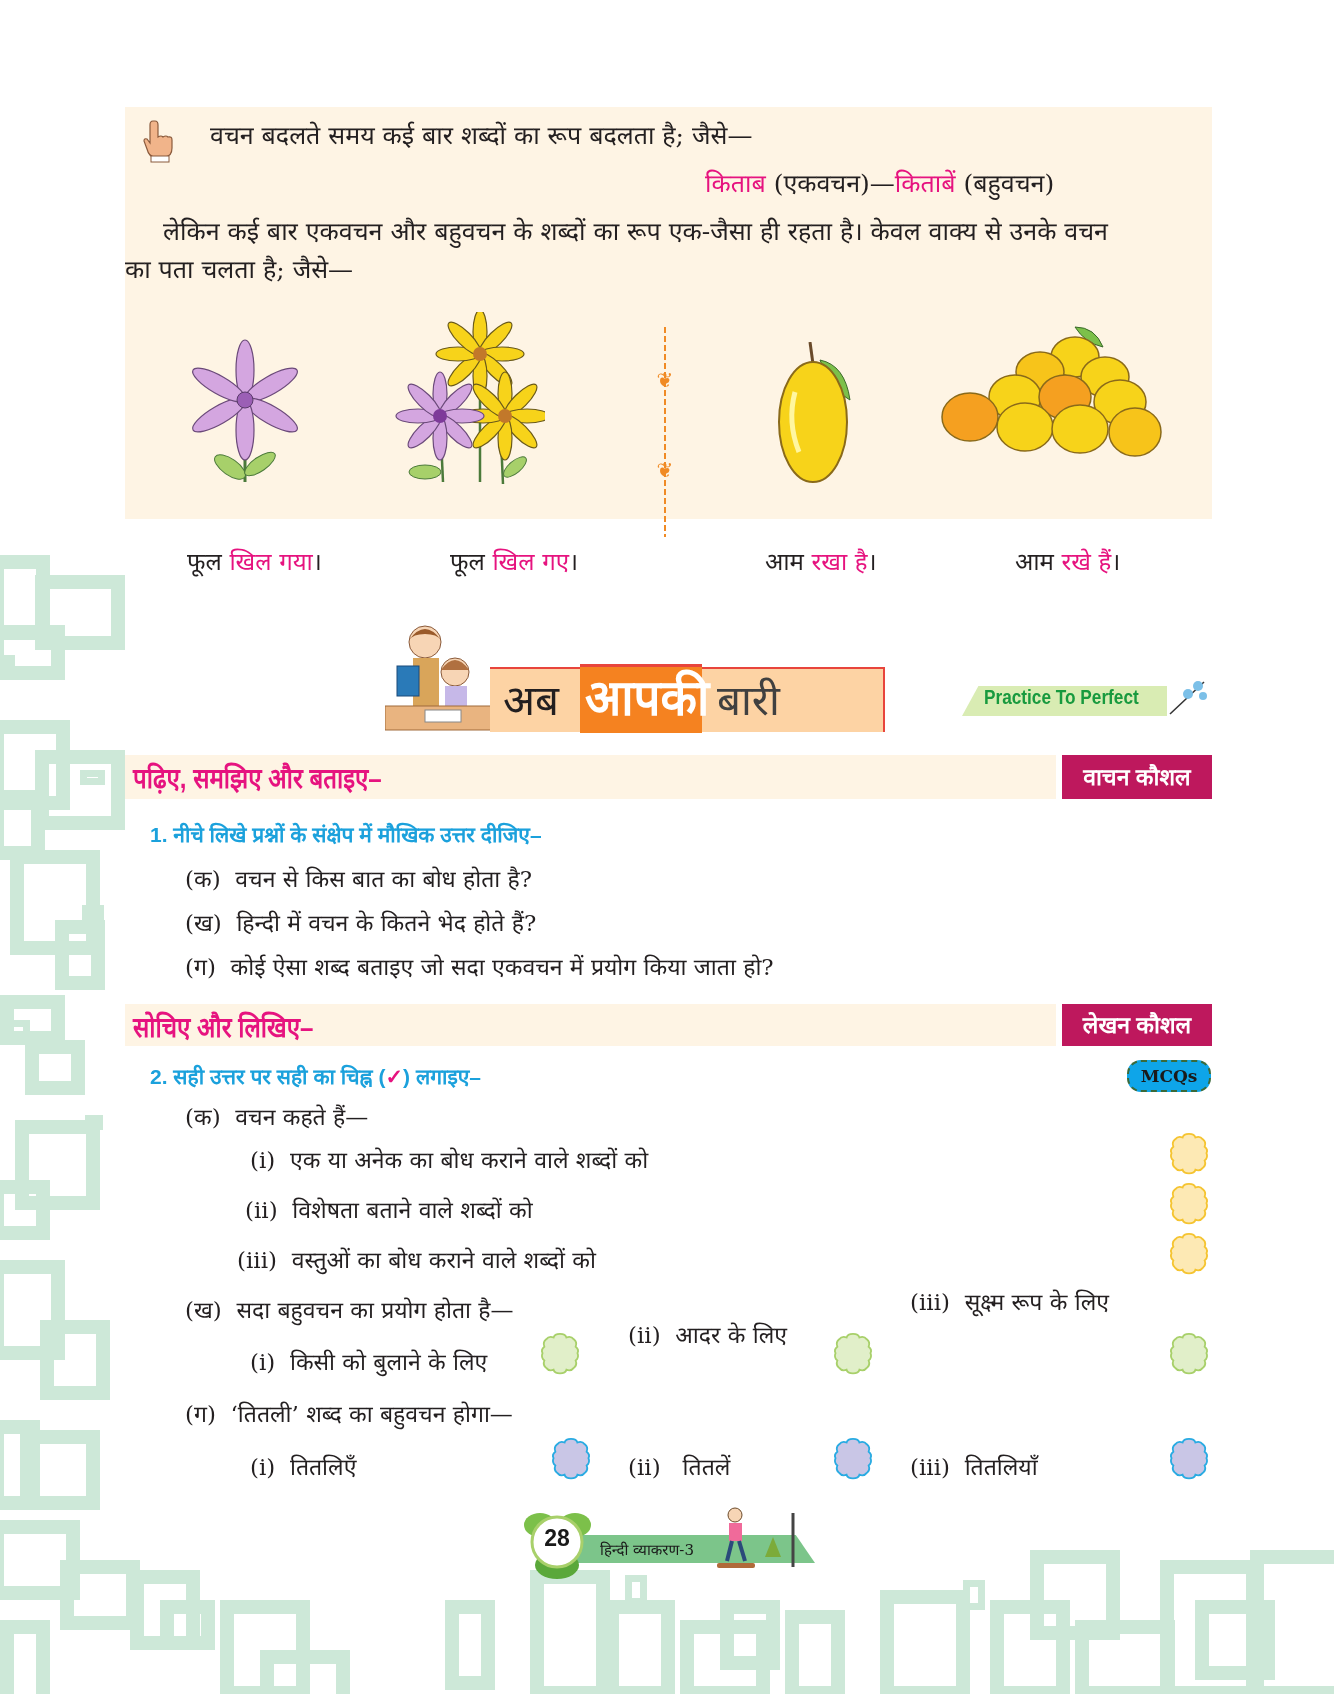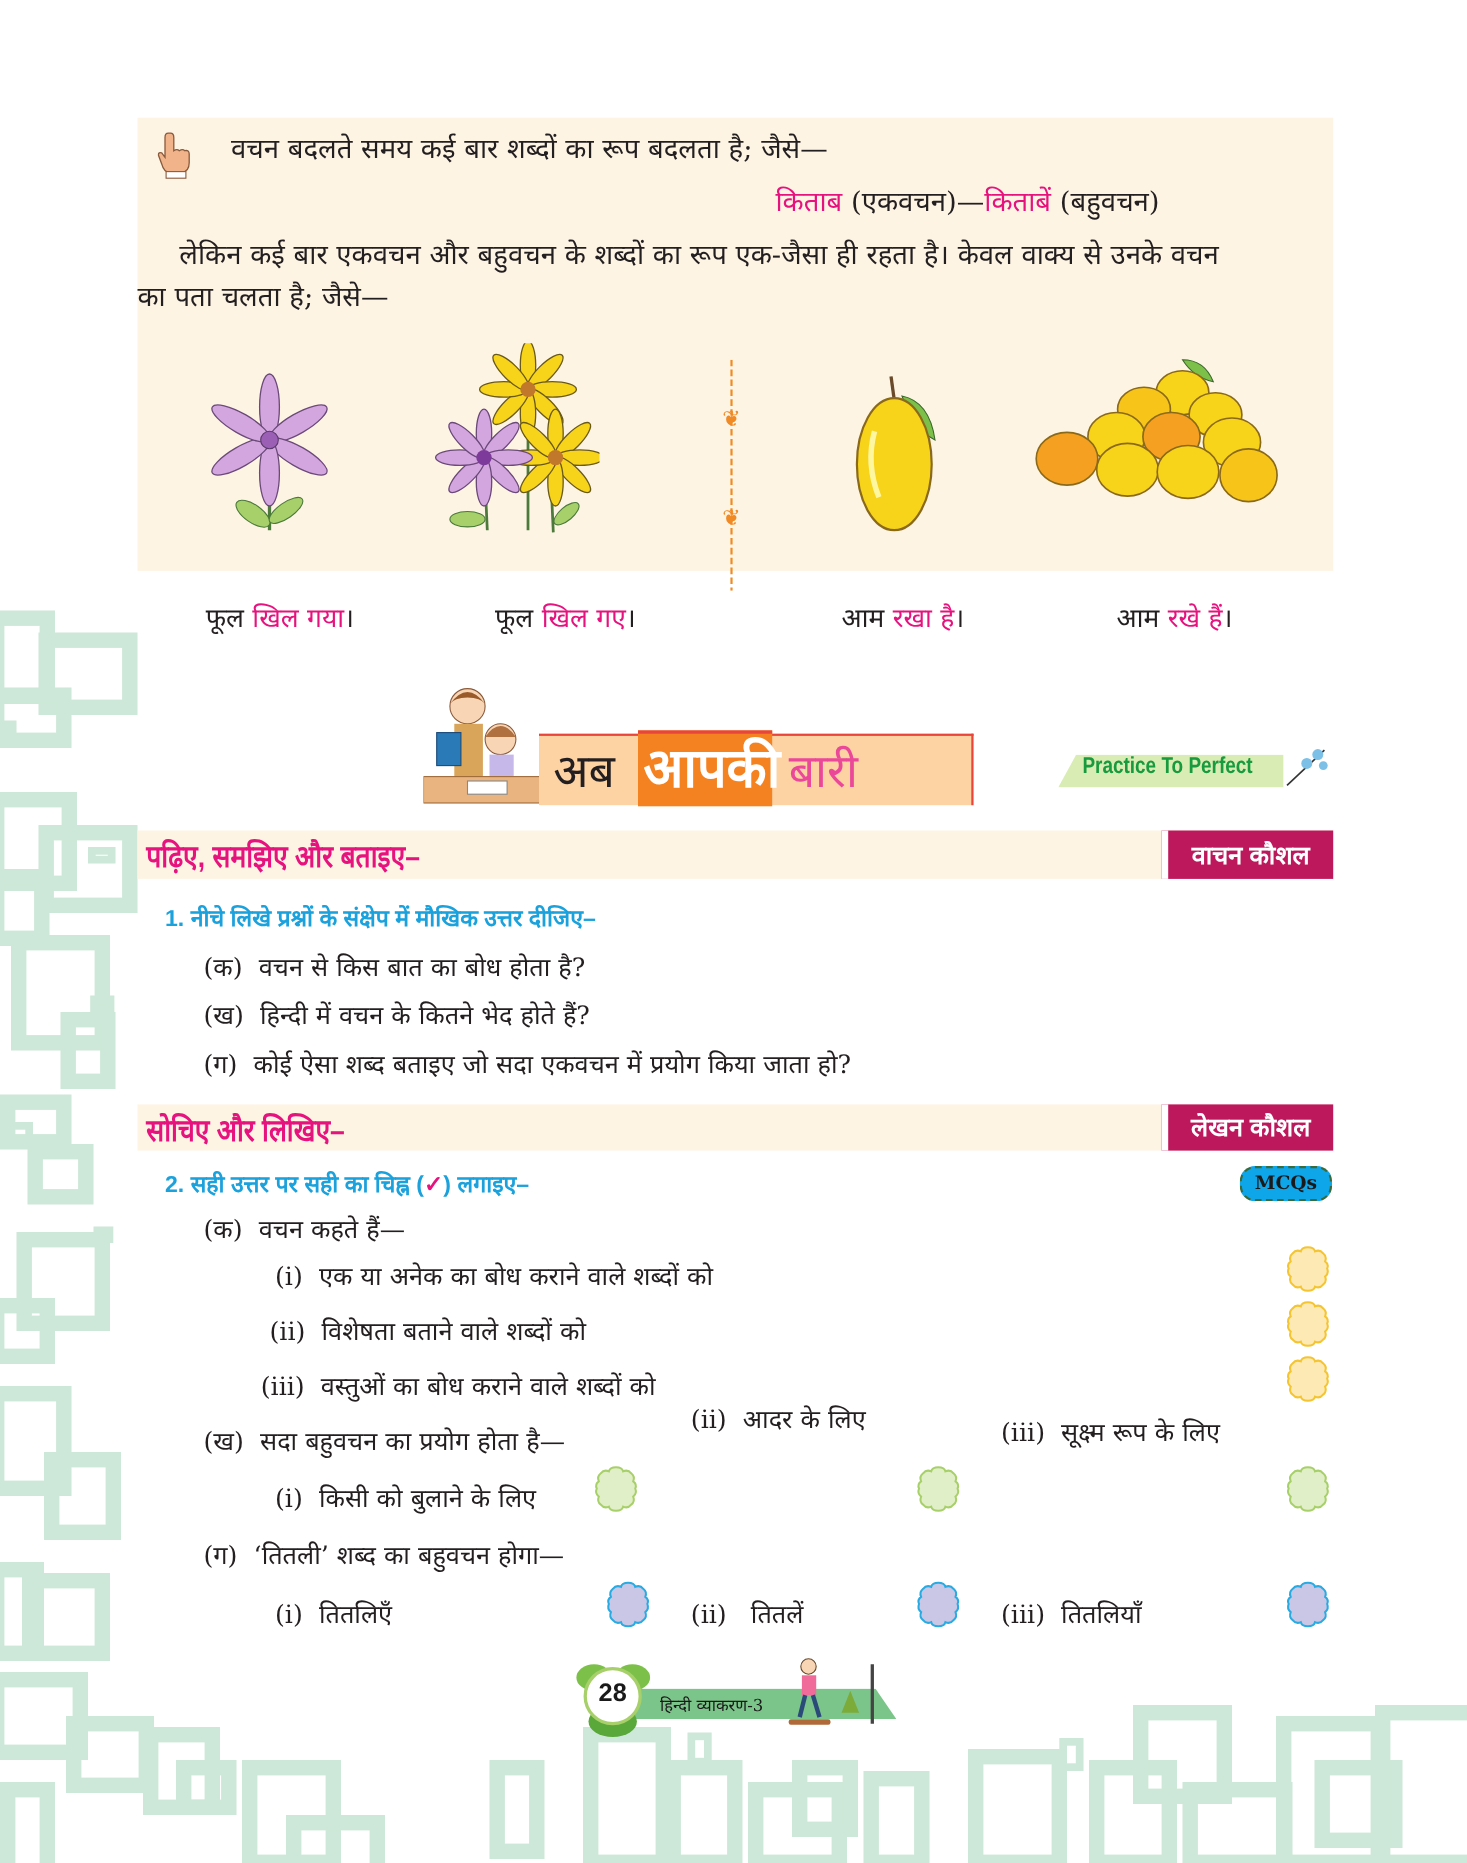--- a/index.html
+++ b/index.html
@@ -195,21 +195,21 @@
     <circle cx="70" cy="52" r="14" fill="#f7d5b5" stroke="#8a5a3a"></circle>
     <path d="M56 50 q14-20 28 0" fill="#b07040"></path>
     <rect x="60" y="66" width="22" height="28" fill="#c6b8e8"></rect>
     <rect x="0" y="86" width="110" height="24" fill="#e9b480" stroke="#a06a3a"></rect>
     <rect x="40" y="90" width="36" height="12" fill="#fff" stroke="#888"></rect>
   </svg>
   <div class="abs" style="left:105px;top:47px;width:393px;height:63px;background:#fdd3a4;border-top:2px solid #e8453c;border-right:2px solid #e8453c;"></div>
   <div class="abs" style="left:118px;top:50px;font-family:'Liberation Sans',sans-serif;font-size:42px;color:#231f20;">अब</div>
   <div class="abs" style="left:195px;top:44px;width:122px;height:66px;background:#f58220;border-top:3px solid #e8453c;"></div>
   <div class="abs" style="left:200px;top:42px;font-family:'Liberation Sans',sans-serif;font-weight:bold;font-size:50px;color:#fff;transform:scaleX(0.95);transform-origin:left;">आपकी</div>
-  <div class="abs" style="left:332px;top:50px;font-family:'Liberation Sans',sans-serif;font-size:42px;color:#ec4899;">बारी</div>
+  <div class="abs" style="left:332px;top:50px;font-family:'Liberation Sans',sans-serif;font-size:42px;color:#404040;">बारी</div>
 </div>
 
 <div class="abs" style="left:962px;top:686px;width:205px;height:30px;background:#d9ecb3;clip-path:polygon(8% 0,100% 0,100% 100%,0 100%);"></div>
 <div class="abs" style="left:984px;top:685px;font-family:'Liberation Sans',sans-serif;font-weight:bold;font-size:21px;color:#189a3e;transform:scaleX(0.82);transform-origin:left;white-space:nowrap;">Practice To Perfect</div>
 <svg class="abs" style="left:1168px;top:676px;" width="40" height="40" viewBox="0 0 40 40">
   <line x1="2" y1="38" x2="36" y2="6" stroke="#333" stroke-width="1.5"></line>
   <circle cx="30" cy="10" r="5" fill="#7cc0e8"></circle>
     <circle cx="20" cy="18" r="5" fill="#7cc0e8"></circle>
     <circle cx="35" cy="20" r="4" fill="#7cc0e8"></circle>
 </svg>
@@ -250,21 +250,21 @@
 <div class="q-line" style="left:237px;top:1243px;">
   <span>(iii)</span>&nbsp;&nbsp;<span>वस्तुओं का बोध कराने वाले शब्दों को</span>
 </div>
 
 <div class="q-line" style="left:185px;top:1293px;">
   <span>(ख)</span>&nbsp;&nbsp;<span>सदा बहुवचन का प्रयोग होता है—</span>
 </div>
 <div class="q-line" style="left:250px;top:1345px;">
   <span>(i)</span>&nbsp;&nbsp;<span>किसी को बुलाने के लिए</span>
 </div>
-<div class="q-line" style="left:628px;top:1273px;">
+<div class="q-line" style="left:628px;top:1318px;">
   <span>(ii)</span>&nbsp;&nbsp;<span>आदर के लिए</span>
 </div>
 <div class="q-line" style="left:910px;top:1285px;">
   <span>(iii)</span>&nbsp;&nbsp;<span>सूक्ष्म रूप के लिए</span>
 </div>
 
 <div class="q-line" style="left:185px;top:1397px;">
   <span>(ग)</span>&nbsp;&nbsp;<span>‘तितली’ शब्द का बहुवचन होगा—</span>
 </div>
 <div class="q-line" style="left:250px;top:1450px;">

